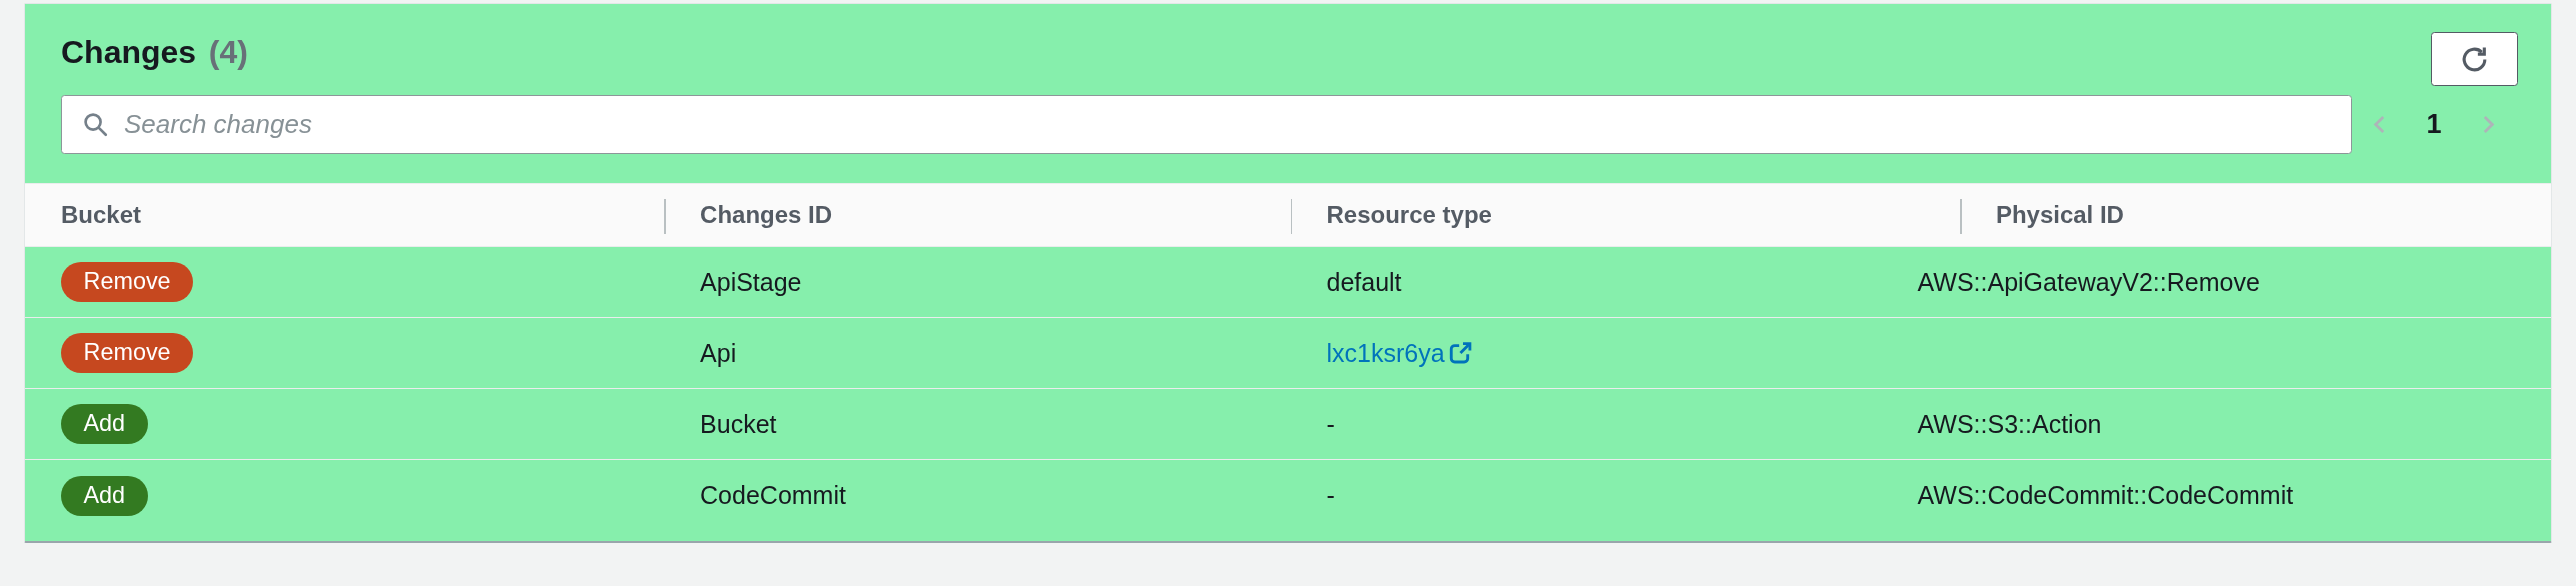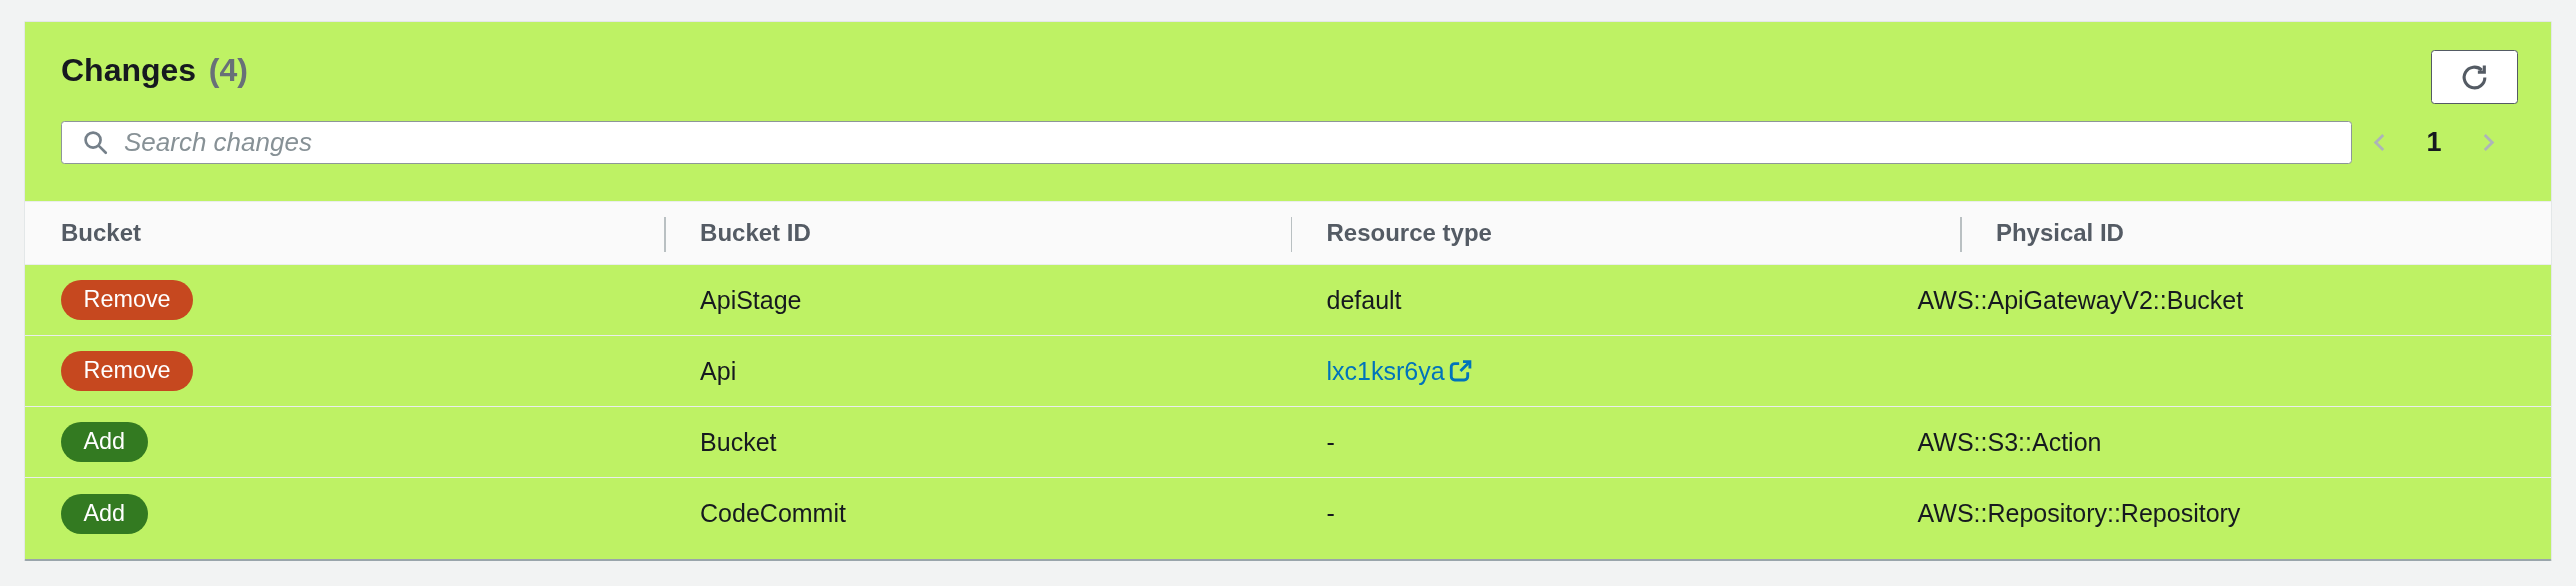--- a/index.html
+++ b/index.html
@@ -5,23 +5,23 @@
   html,body{margin:0;padding:0;}
   body{
     width:2576px;height:586px;
     background:#f2f3f3;
     font-family:"Liberation Sans",sans-serif;
     color:#16191f;
     overflow:hidden;
     position:relative;
   }
   .panel{
-    position:absolute;left:24px;top:21px;
+    position:absolute;left:24px;top:3px;
     width:2528px;height:540px;
-    background:#bef264;
+    background:#86efac;
     border:0.9px solid #e3e7e8;
     border-bottom:2.6px solid #9aa5ab;
     border-radius:1.7px;
     box-sizing:border-box;
   }
   
   .panel-header{
     position:relative;
     padding:29px 35px 0 36px;
     height:76px;
@@ -47,21 +47,21 @@
   }
   
   .toolbar{
     display:flex;align-items:center;
     padding:0 35px 0 36px;
     margin-top:17.3px;
     height:55px;
   }
   .search-box{
     flex:0 0 auto;
-    width:2291px;height:43px;
+    width:2291px;height:59px;
     border:1.7px solid #8d9699;
     border-radius:3.5px;
     background:#ffffff;
     display:flex;align-items:center;
     box-sizing:border-box;
   }
   .search-box .mag{flex:0 0 auto;margin:0 12px 0 19px;display:flex;}
   .search-input{
     flex:1;border:none;outline:none;background:transparent;
     font-family:"Liberation Sans",sans-serif;
@@ -176,32 +176,32 @@
             <polyline points="9 5 16 12 9 19" stroke="#adb5b8" stroke-width="2.6" fill="none"></polyline>
           </svg>
         </span>
       </span>
     </div>
   </div>
 
   <div class="table">
     <div class="thead">
       <div class="th col-action">Bucket</div>
-      <div class="th col-logical">Bucket ID</div>
+      <div class="th col-logical">Changes ID</div>
       <div class="th col-resource">Resource type</div>
       <div class="th col-physical">Physical ID</div>
     </div>
 
     <div class="trow">
       <div class="td col-action">
         <span class="badge" data-variant="remove">Remove</span>
       </div>
       <div class="td col-logical">ApiStage</div>
       <div class="td col-physical">default</div>
-      <div class="td col-resource">AWS::ApiGatewayV2::Bucket</div>
+      <div class="td col-resource">AWS::ApiGatewayV2::Remove</div>
     </div>
 
     <div class="trow">
       <div class="td col-action">
         <span class="badge" data-variant="remove">Remove</span>
       </div>
       <div class="td col-logical">Api</div>
       <div class="td col-physical">
         <a class="link">
           <span>lxc1ksr6ya</span>
@@ -224,17 +224,17 @@
       <div class="td col-physical">-</div>
       <div class="td col-resource">AWS::S3::Action</div>
     </div>
 
     <div class="trow">
       <div class="td col-action">
         <span class="badge" data-variant="add">Add</span>
       </div>
       <div class="td col-logical">CodeCommit</div>
       <div class="td col-physical">-</div>
-      <div class="td col-resource">AWS::Repository::Repository</div>
+      <div class="td col-resource">AWS::CodeCommit::CodeCommit</div>
     </div>
   </div>
 </div>
 
 
 </body></html>

